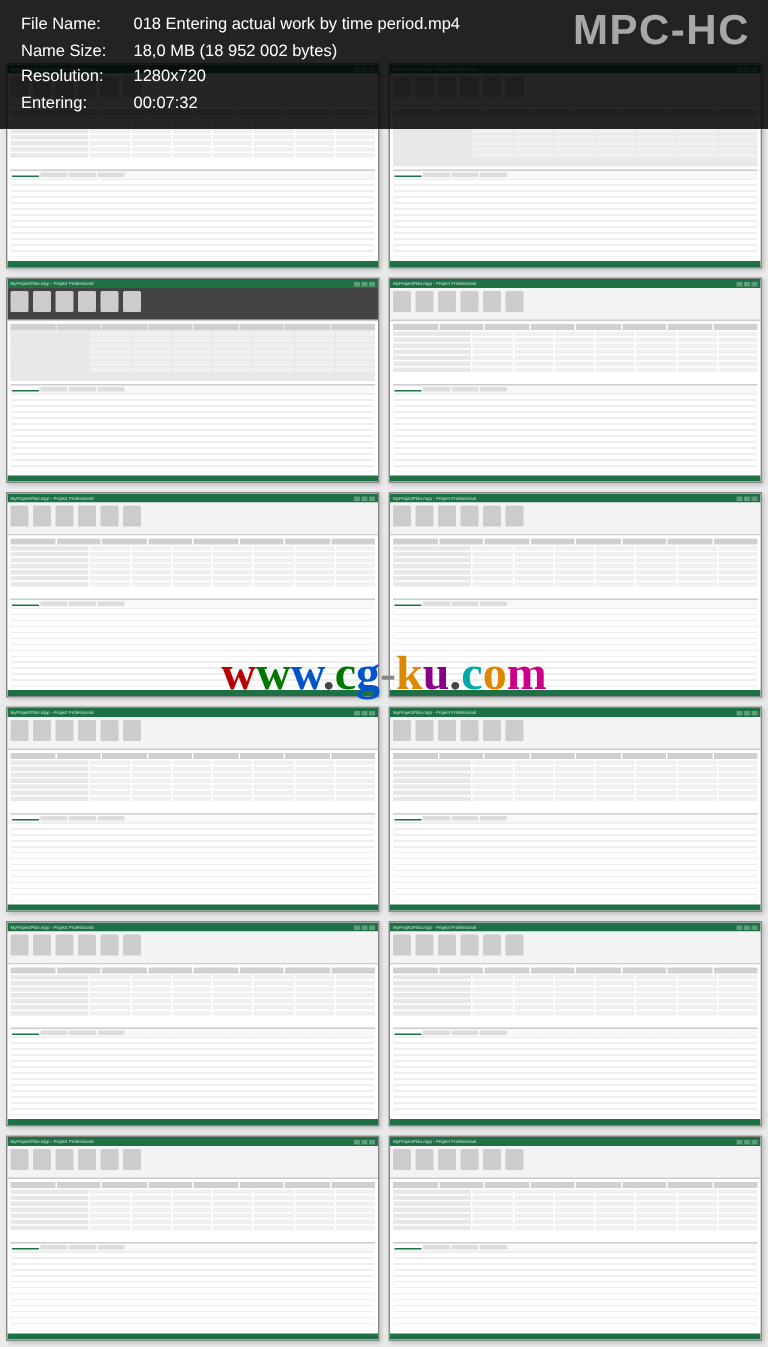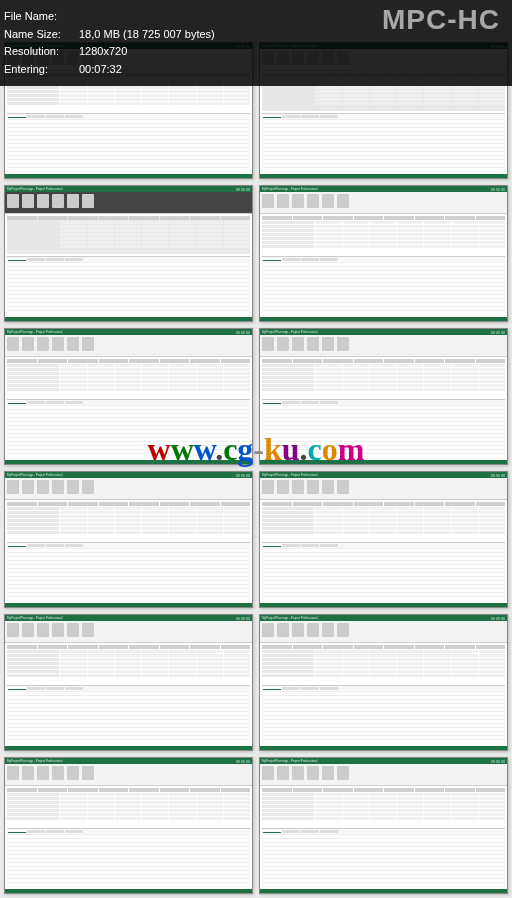--- a/index.html
+++ b/index.html
@@ -7,21 +7,21 @@
       width: 512px;
       height: 898px;
       background: #000;
       font-family: Arial, sans-serif;
       overflow: hidden;
       position: relative;
     }
     .info-panel {
       background: rgba(0,0,0,0.85);
       color: #fff;
-      padding: 8px 4px;
+      padding: 8px 14px;
       font-size: 11px;
       line-height: 1.6;
       position: absolute;
       top: 0;
       left: 0;
       right: 0;
       z-index: 10;
     }
     .info-row { display: flex; }
     .info-label { min-width: 75px; }
@@ -188,24 +188,25 @@
     .wm-m { color: #c08; }
   </style>
 </head>
 <body>
 
 <div class="app-title">MPC-HC</div>
 
 <div class="info-panel">
   <div class="info-row">
     <span class="info-label">File Name:</span>
+    <span>018 Entering actual work by time period.mp4</span>
   </div>
   <div class="info-row">
     <span class="info-label">Name Size:</span>
-    <span>18,0 MB (18 725 007 bytes)</span>
+    <span>18,0 MB (18 952 002 bytes)</span>
   </div>
   <div class="info-row">
     <span class="info-label">Resolution:</span>
     <span>1280x720</span>
   </div>
   <div class="info-row">
     <span class="info-label">Entering:</span>
     <span>00:07:32</span>
   </div>
 </div>

